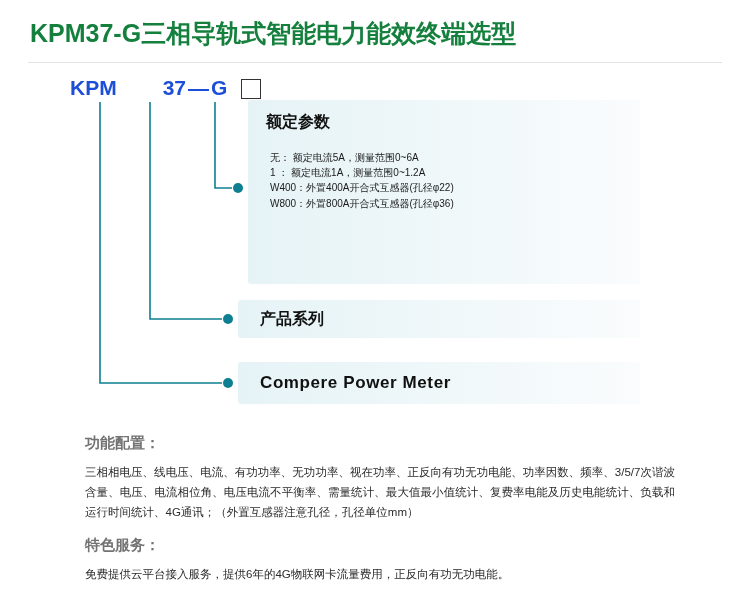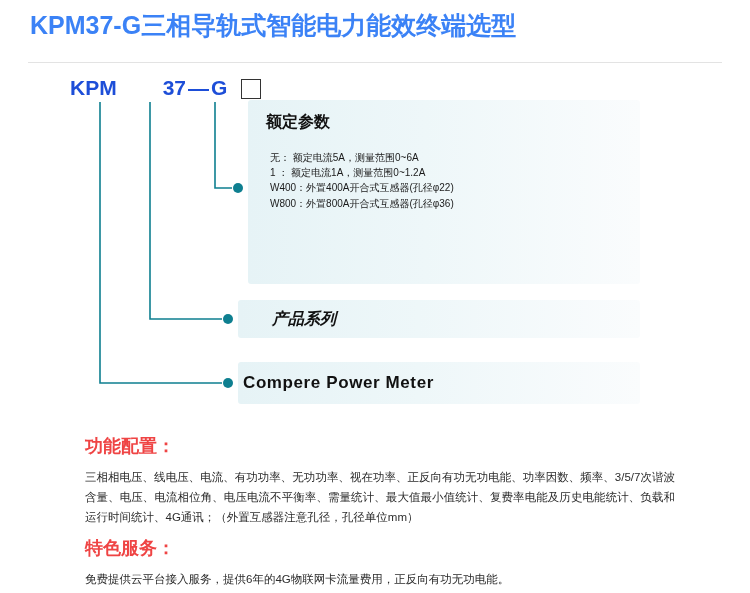--- a/index.html
+++ b/index.html
@@ -17,25 +17,25 @@
   }
   .page {
     position: relative;
     width: 750px;
     height: 593px;
   }
   
   .title {
     position: absolute;
     left: 30px;
-    top: 9px;
+    top: 17px;
     font-size: 25px;
     font-weight: bold;
     letter-spacing: 0px;
-    color: #3b82f6;
+    color: #15803d;
     white-space: nowrap;
   }
   .title-rule {
     position: absolute;
     left: 28px;
     top: 62px;
     width: 694px;
     height: 1px;
     background: #e3e3e3;
   }
@@ -103,55 +103,54 @@
     margin-left: 4px;
     white-space: nowrap;
   }
   .panel-series {
     left: 238px;
     top: 300px;
     width: 402px;
     height: 38px;
     display: flex;
     align-items: center;
-    padding-left: 34px;
-    font-style: italic;
+    padding-left: 22px;
   }
   .panel-series .panel-title {
     font-size: 16px;
     font-weight: bold;
     color: #111;
   }
   .panel-brand {
     left: 238px;
     top: 362px;
     width: 402px;
     height: 42px;
     display: flex;
     align-items: center;
-    padding-left: 5px;
+    padding-left: 22px;
     text-align: center;
   }
   .panel-brand .panel-title {
     font-size: 17px;
     font-weight: bold;
     color: #111;
     letter-spacing: 0.6px;
   }
 
   
   .section {
     position: absolute;
     left: 85px;
     width: 590px;
   }
   .section-heading {
-    font-size: 18px;
-    font-weight: bold;
-    color: #ef4444;
+    font-size: 15px;
+    font-weight: bold;
+    color: #737373;
     margin-bottom: 9px;
   }
   .section-body {
     font-size: 11.5px;
     color: #2b2b2b;
     line-height: 1.75;
     text-align: justify;
   }
   .sec-func { top: 434px; }
   .sec-serv { top: 536px; }

